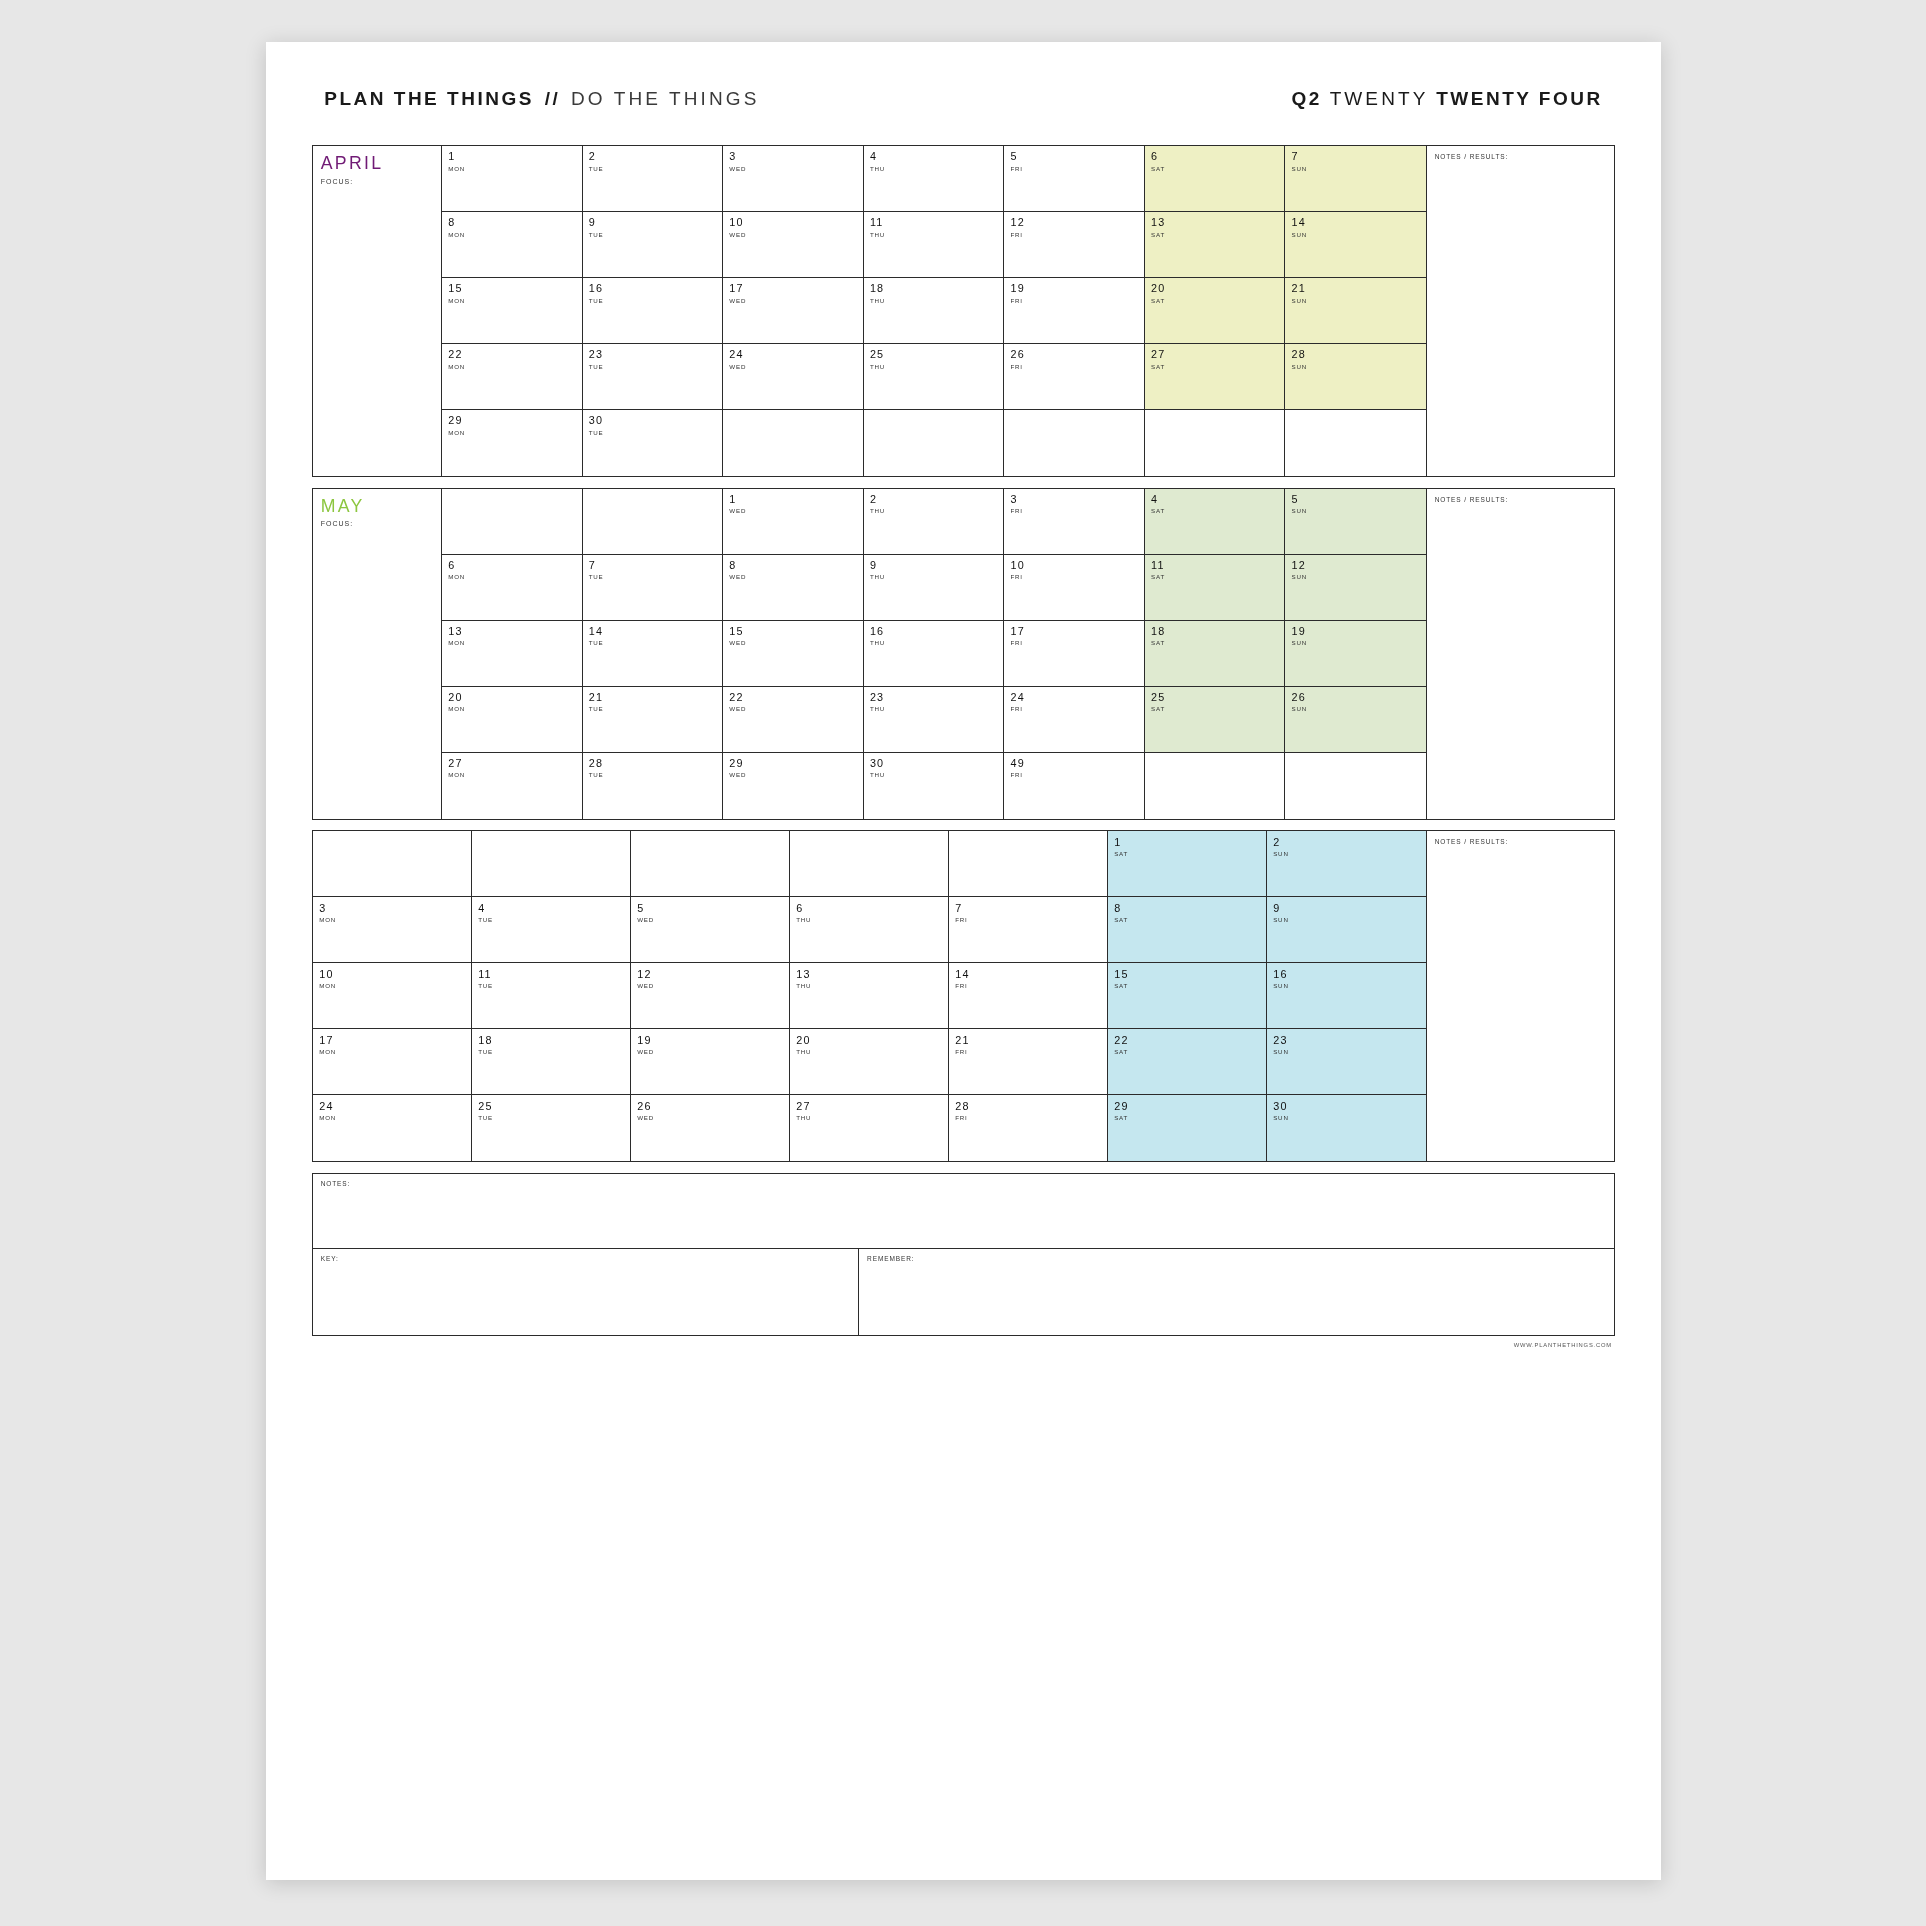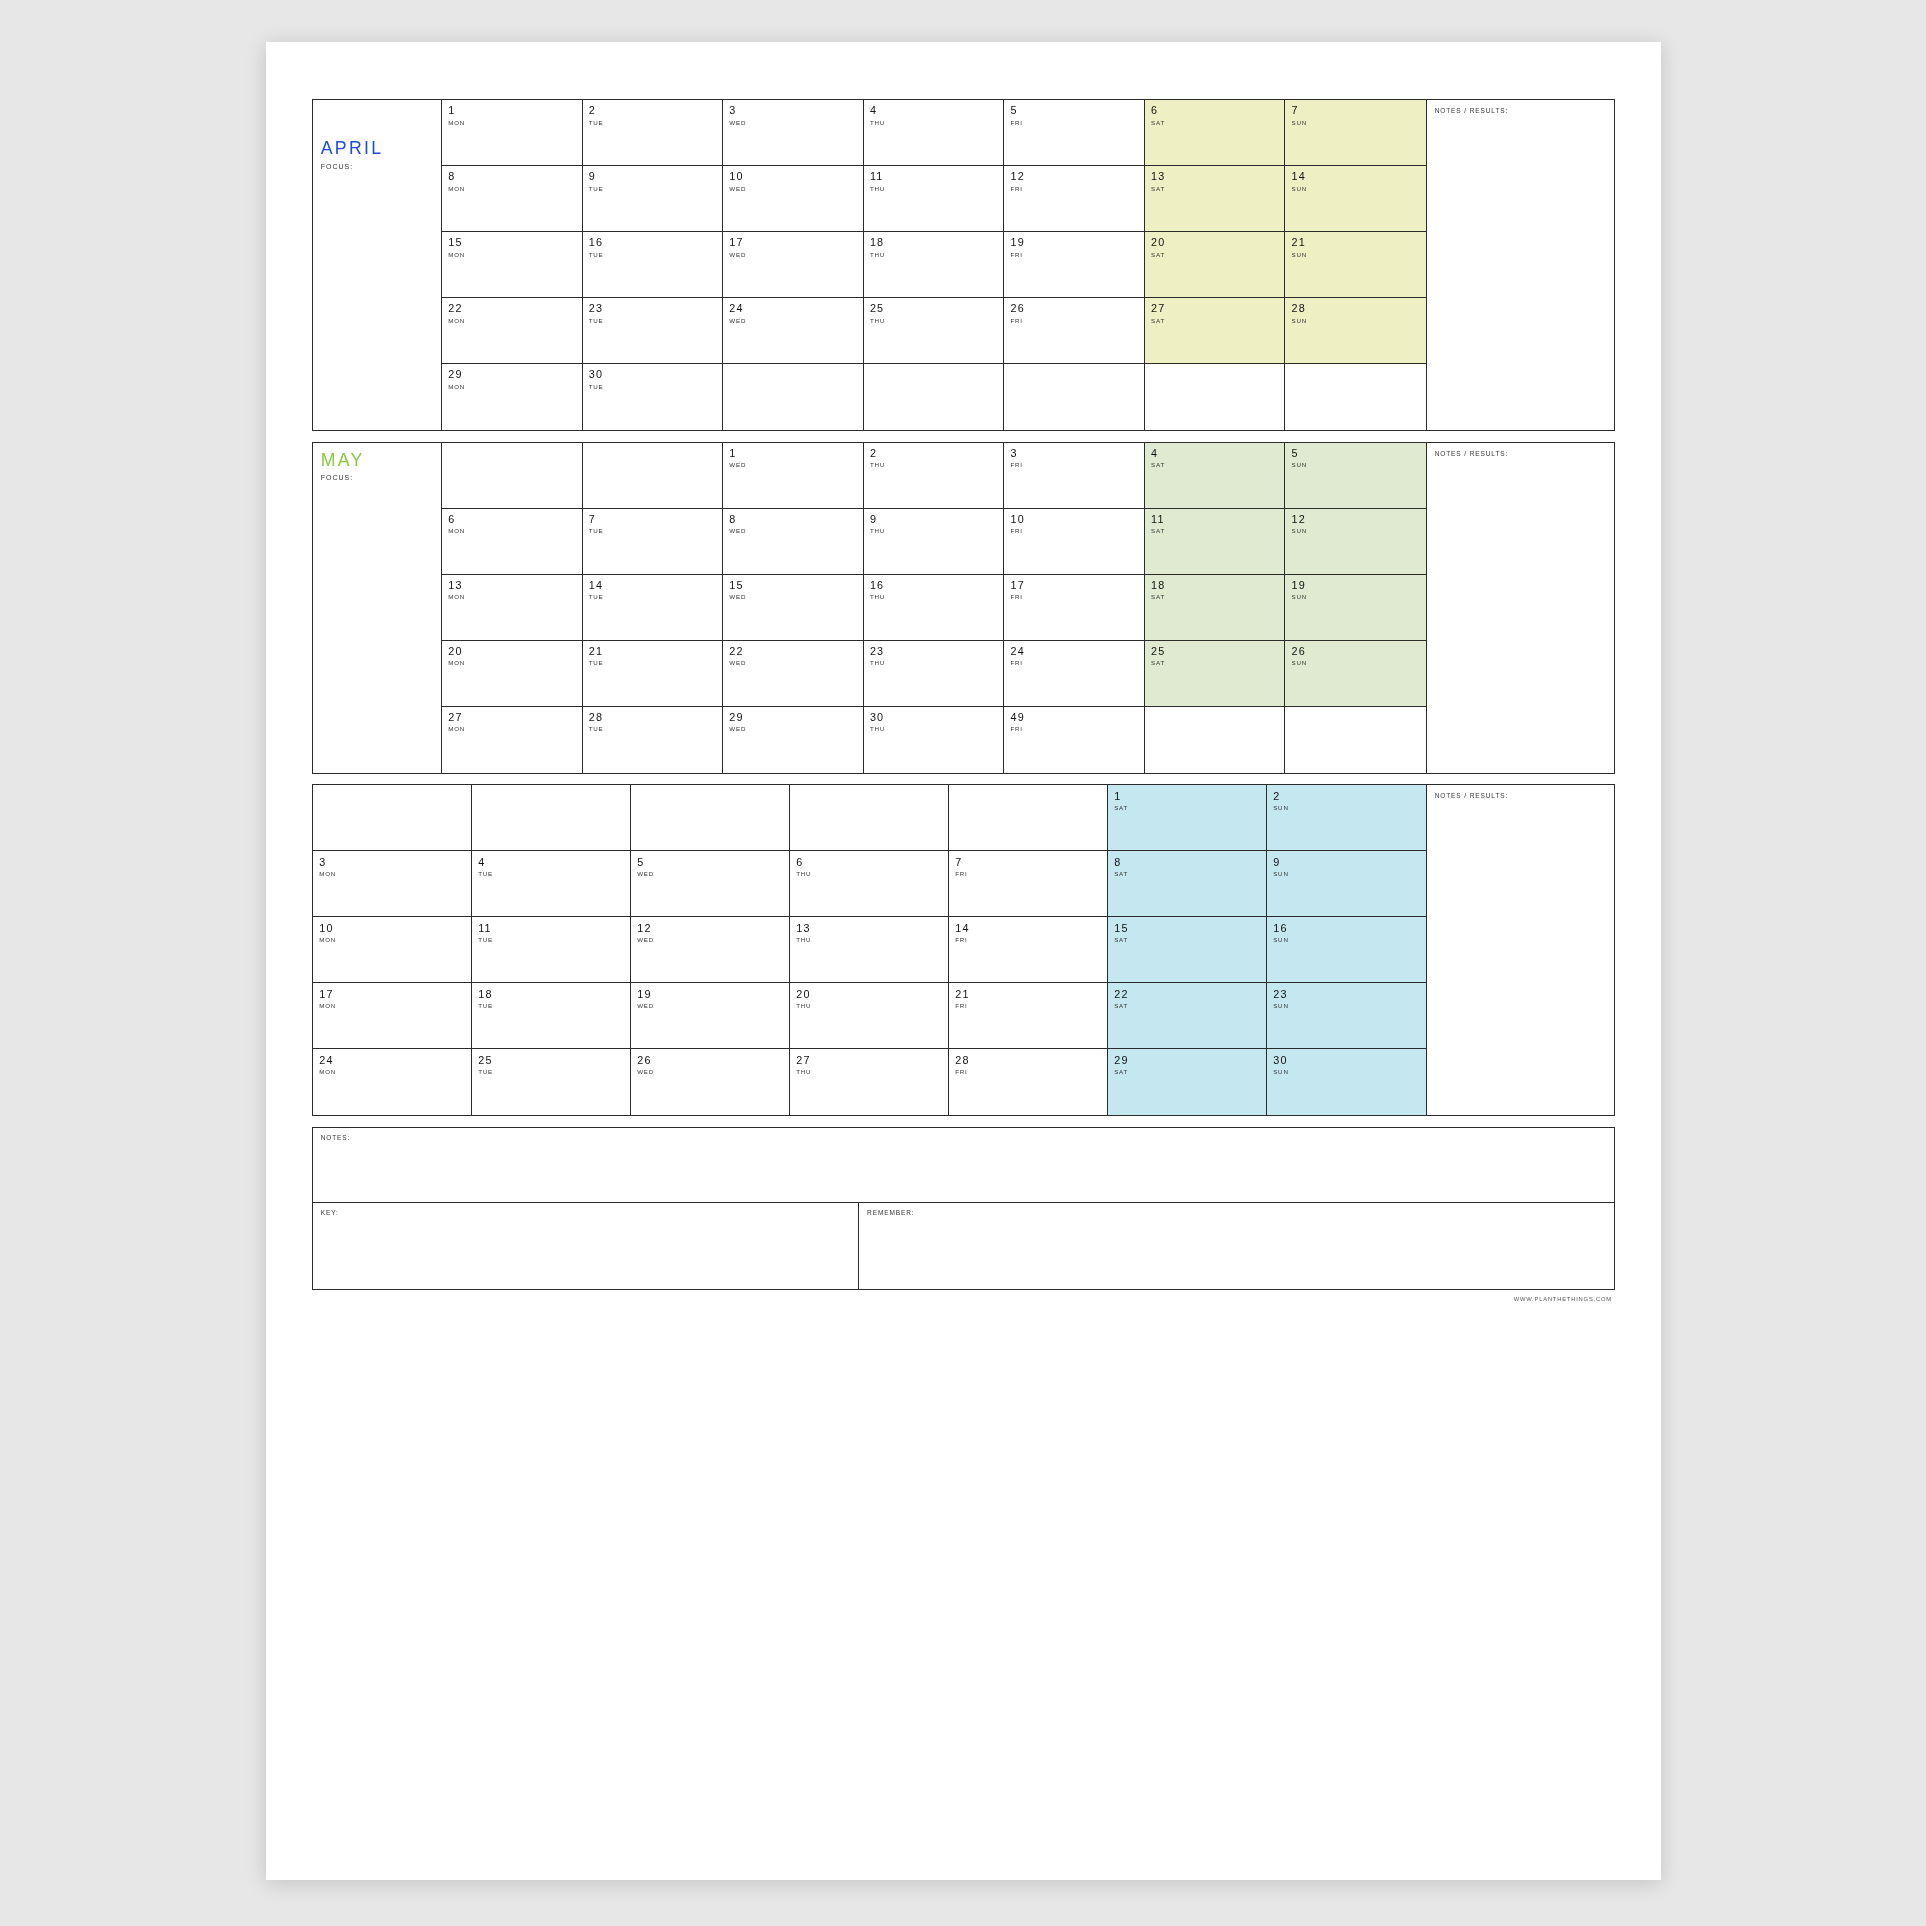--- a/index.html
+++ b/index.html
@@ -171,26 +171,38 @@
     margin-top: 6.2px;
     padding-right: 3.1px;
   }
 </style>
 </head>
 <body>
 
 <div class="page">
   <div class="inner">
 
+    <div class="header">
+      <div class="header-left">
+        <span class="ht-bold">PLAN THE THINGS</span>
+        <span class="ht-slash">//</span>
+        <span class="ht-light">DO THE THINGS</span>
+      </div>
+      <div class="header-right">
+        <span class="b">Q2</span>
+        <span class="l">TWENTY</span>
+        <span class="b">TWENTY FOUR</span>
+      </div>
+    </div>
 
 
     <div id="months-container">
         <div class="month">
           <div class="month-focus">
-            <div class="month-name" style="color: #1d4ed8; margin-top: 31px;">APRIL</div>
+            <div class="month-name" style="color: #701a75;">APRIL</div>
             <div class="focus-label">FOCUS:</div>
           </div>
           <div class="grid">
             <div class="cell" style="height: 66px;">
               <div class="daynum">1</div>
               <div class="dayname">MON</div>
             </div>
             <div class="cell" style="height: 66px;">
               <div class="daynum">2</div>
               <div class="dayname">TUE</div>

